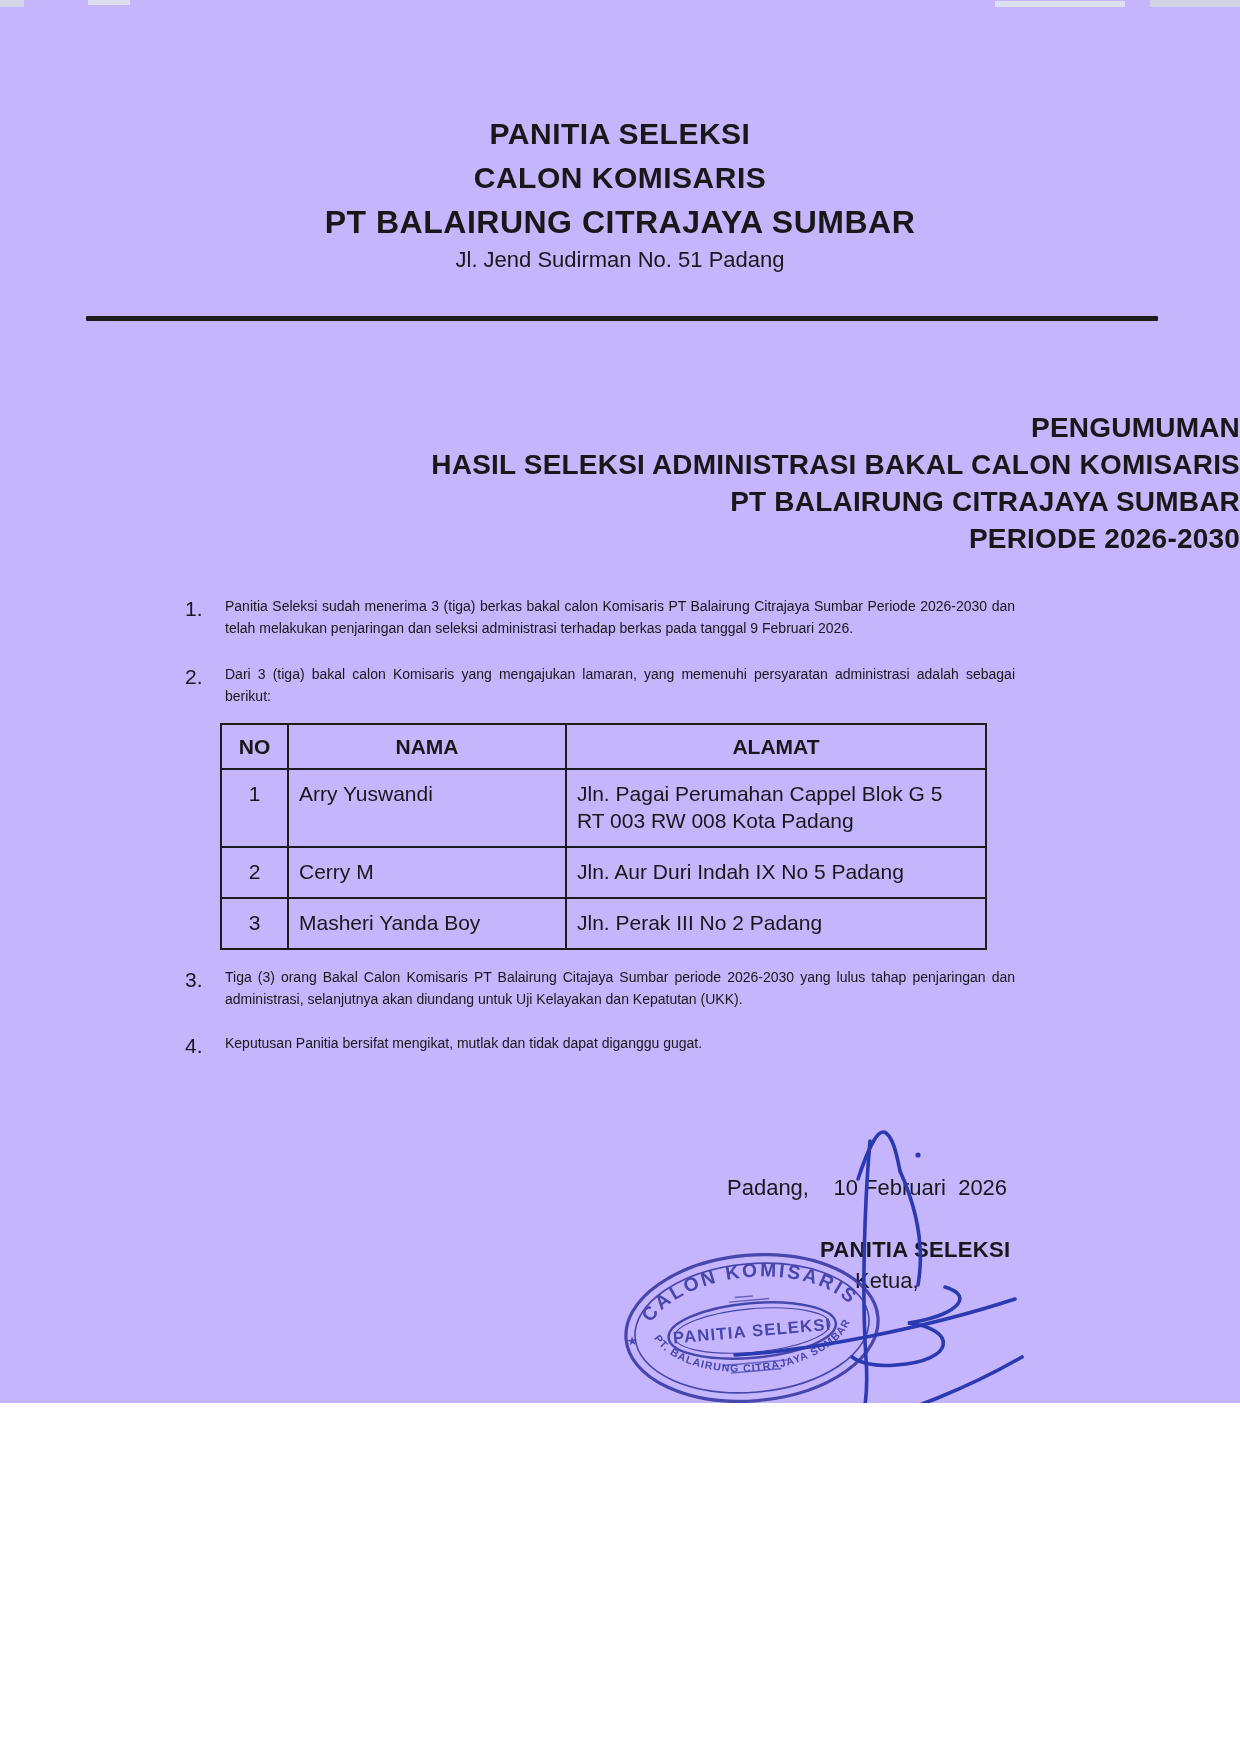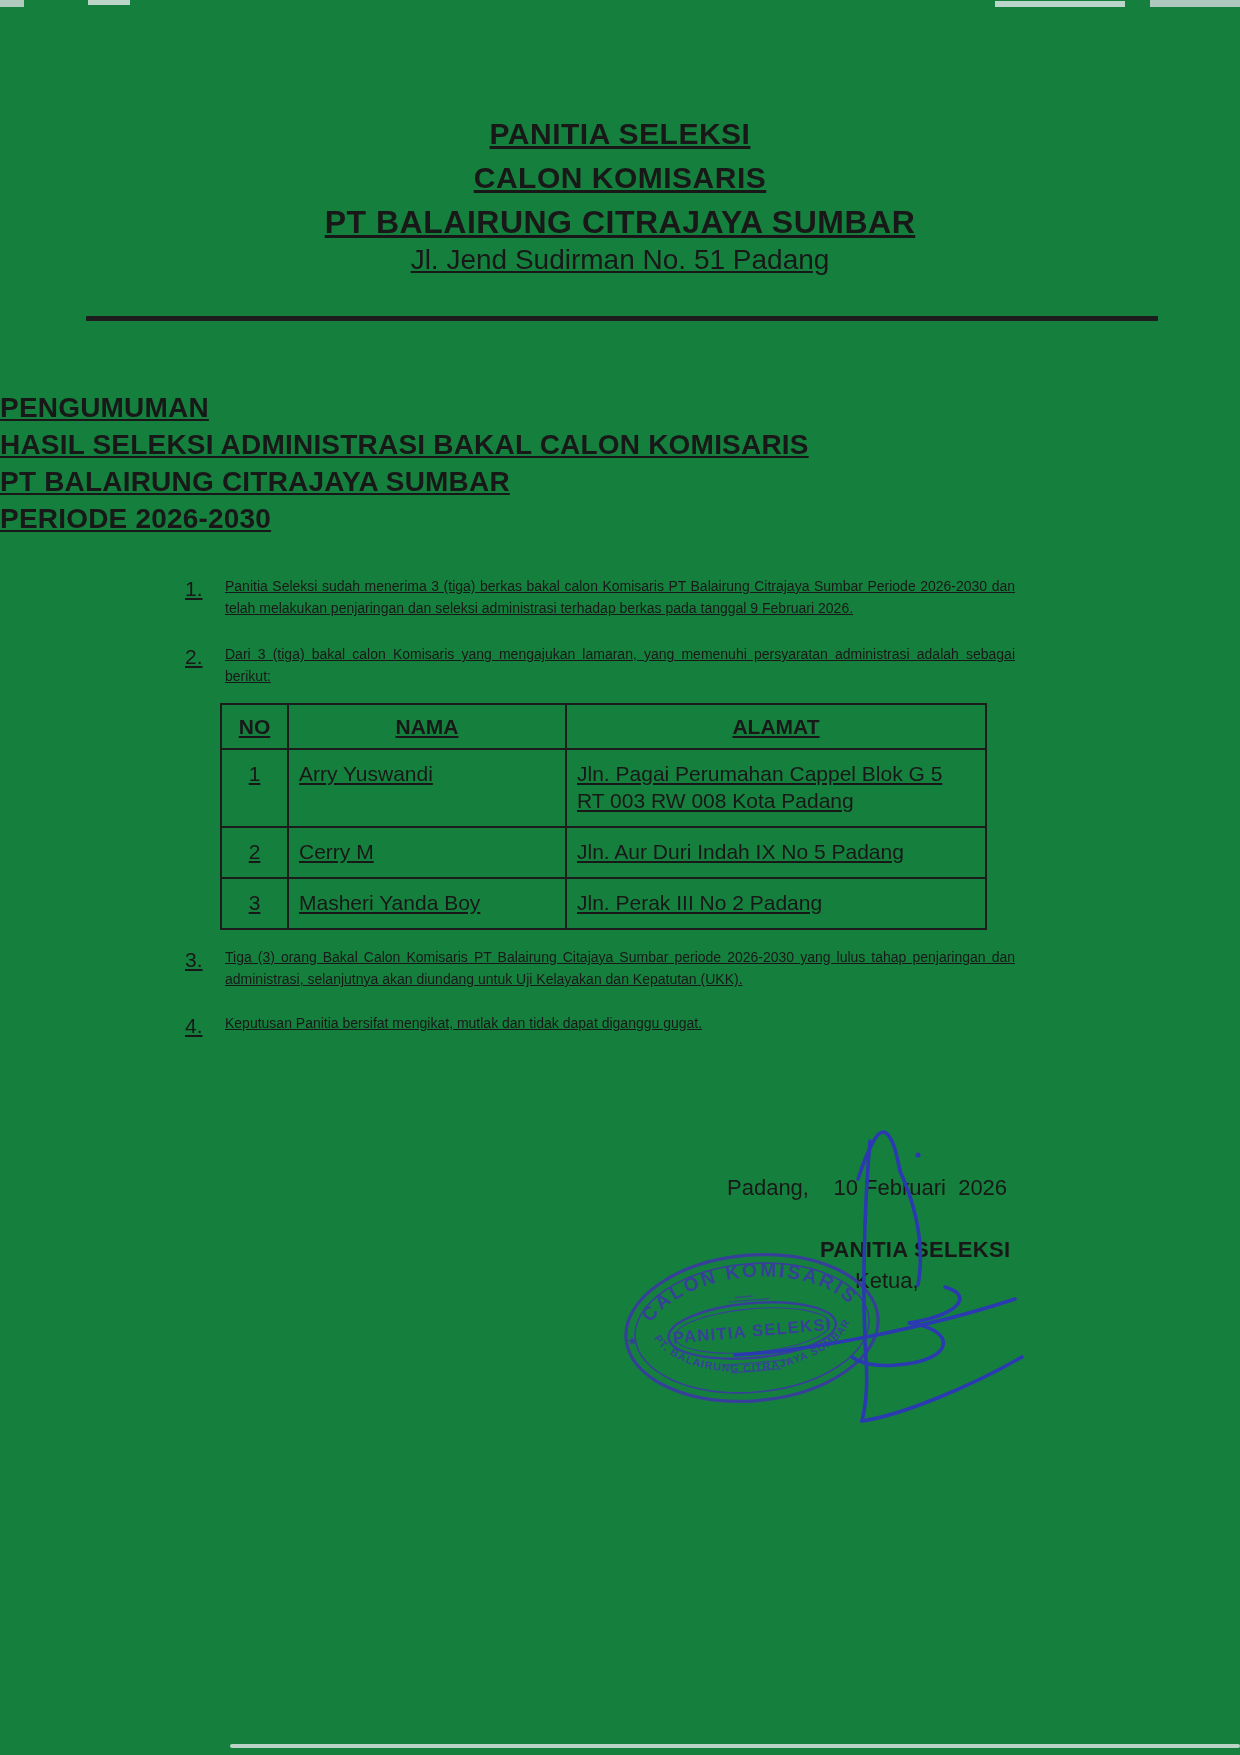--- a/index.html
+++ b/index.html
@@ -1,40 +1,39 @@
 <!DOCTYPE html>
 <html style="--stamp-color: #3a3aa4; --ink-color: #2b3ab0;"><head>
 <meta charset="utf-8">
 <style>
   html,body{margin:0;padding:0;background:#ffffff;}
   .page{
     position:relative;
-    width:1240px;height:1755px;
-    background:#15803d;
+    width:1240px;height:1403px;
+    background:#c4b5fd;
     font-family:"Liberation Sans", sans-serif;
     color:#181818;
     overflow:hidden;
-    text-decoration:underline;
   }
   
   .scan-mark{position:absolute;pointer-events:none;}
   .m-tl1{left:0;top:0;width:24px;height:7px;background:#d7dcdf;opacity:.8;}
   .m-tl2{left:88px;top:0;width:42px;height:5px;background:#e6eaec;opacity:.8;}
   .m-tr1{left:1150px;top:0;width:90px;height:7px;background:#d4dade;opacity:.8;}
   .m-tr2{left:995px;top:1px;width:130px;height:6px;background:#e4ebee;opacity:.8;}
   .m-bottom{left:230px;top:1744px;width:1010px;height:4px;background:#e6e9ea;border-radius:3px;opacity:.8;}
 
   .header{margin-top:112px;text-align:center;}
   .header .h-line{font-weight:bold;font-size:30px;line-height:44px;letter-spacing:.5px;}
   .header .h-line3{font-weight:bold;font-size:32px;line-height:44px;letter-spacing:.5px;}
-  .header .h-address{font-size:28px;line-height:32px;}
+  .header .h-address{font-size:22px;line-height:32px;}
 
   .rule{height:5px;background:#1d1d1d;margin:40px 82px 0 86px;border-radius:1px;}
 
-  .title-block{margin-top:68px;text-align:left;font-weight:bold;}
+  .title-block{margin-top:88px;text-align:right;font-weight:bold;}
   .title-block .t-line{font-size:28px;line-height:37px;letter-spacing:.2px;}
 
   .list-item{
     display:flex;
     margin:0 225px 0 185px;
   }
   .list-item .num{width:40px;flex:0 0 40px;font-size:21px;line-height:28px;}
   .list-item .txt{flex:1;font-size:14px;line-height:22px;text-align:justify;}
   .li-1{margin-top:38px;}
   .li-2{margin-top:24px;}

